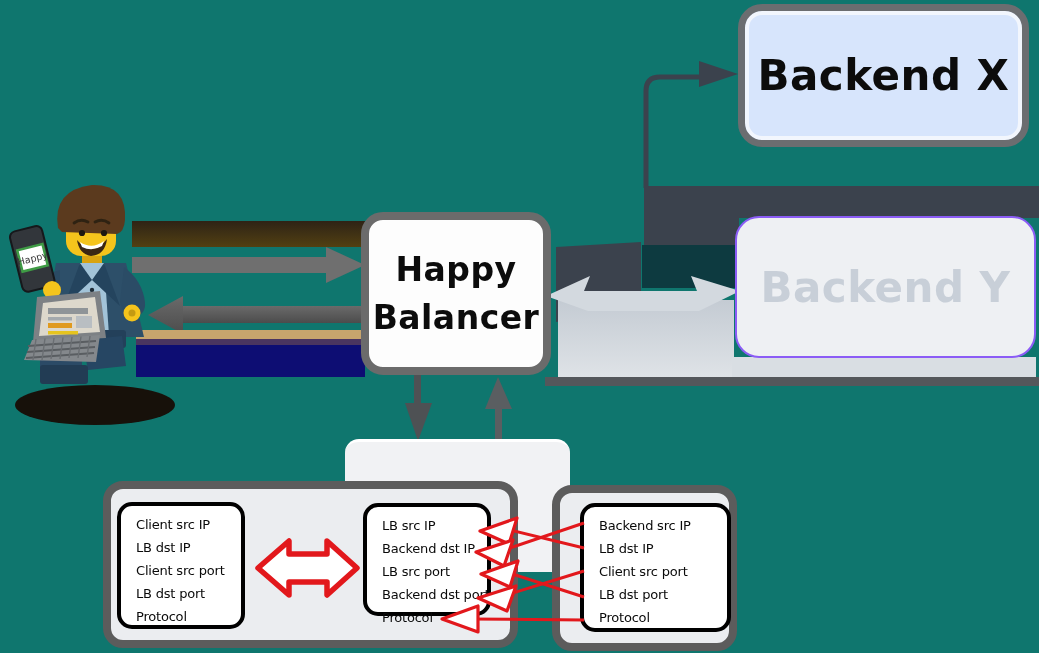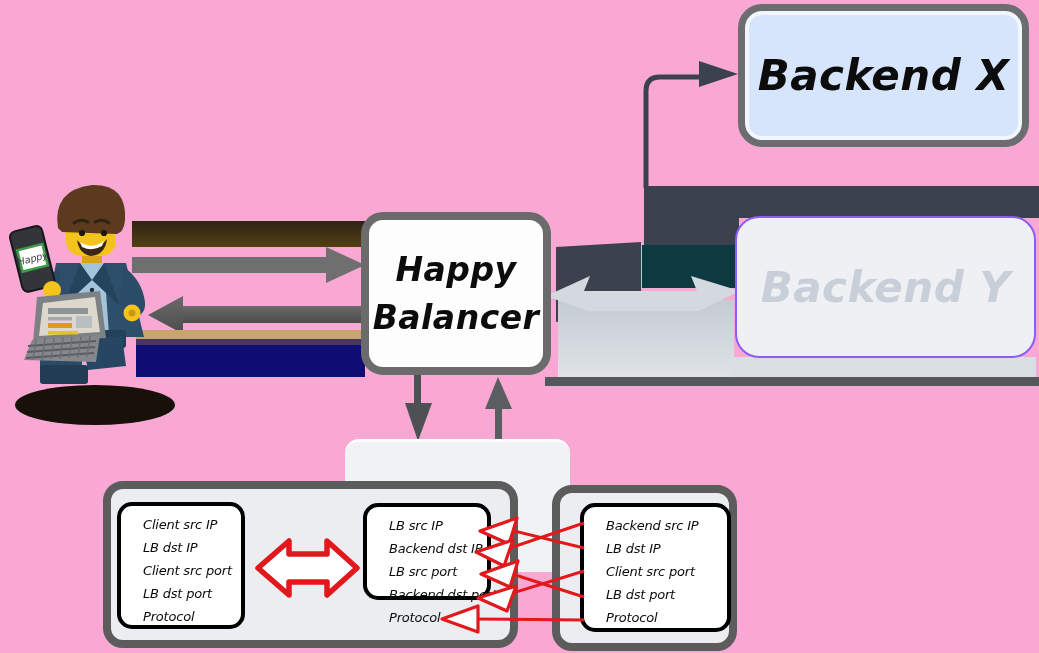--- a/index.html
+++ b/index.html
@@ -1,17 +1,17 @@
 <!DOCTYPE html>
 <html><head>
 <meta charset="utf-8">
 <style>
   * { box-sizing: border-box; margin: 0; padding: 0; }
   body { background: #000; font-family: "DejaVu Sans", sans-serif; }
-  .stage { position: relative; width: 1039px; height: 653px; background: #f9a8d4; overflow: hidden; font-style: italic; }
+  .stage { position: relative; width: 1039px; height: 653px; background: #0f766e; overflow: hidden; }
   .stage svg.layer { position: absolute; left: 0; top: 0; pointer-events: none; }
 
   .bigbox { position: absolute; display: flex; align-items: center; justify-content: center;
             border-radius: 24px; font-weight: 600; letter-spacing: 0.5px; }
   .backend-x { left: 738px; top: 4px; width: 291px; height: 143px;
                background: #d7e5fc; border: 7px solid #6b6d70;
                box-shadow: inset 0 0 0 4px #f2f6fd; font-size: 42px; color: #0c0c0c; }
   .backend-y { left: 735px; top: 216px; width: 301px; height: 142px;
                background: #eef0f3; border: 2px solid #8b5cf6; font-size: 42px; color: #c8cfd8; }
   .lb-box    { left: 361px; top: 212px; width: 190px; height: 163px;
@@ -19,23 +19,23 @@
                font-size: 33px; color: #0c0c0c; text-align: center; line-height: 1.45; font-weight: 600; }
 
   .behind-box { position: absolute; left: 345px; top: 439px; width: 225px; height: 133px;
                 background: #f1f2f4; border-radius: 14px; border-top: 3px solid #ffffff; }
 
   .tuple-container { position: absolute; background: #ebedf0; border: 8px solid #5c5c5c; border-radius: 20px; }
   .tc-left  { left: 103px; top: 481px; width: 415px; height: 167px; }
   .tc-right { left: 552px; top: 485px; width: 185px; height: 166px; }
 
   .tuple-box { position: absolute; background: #ffffff; border: 4.5px solid #000;
-               border-radius: 15px; padding: 7px 0 0 22px; }
+               border-radius: 15px; padding: 7px 0 0 15px; }
   .tb-1 { left: 117px; top: 502px; width: 128px; height: 127px; }
-  .tb-2 { left: 363px; top: 503px; width: 128px; height: 97px; }
+  .tb-2 { left: 363px; top: 503px; width: 128px; height: 113px; }
   .tb-3 { left: 580px; top: 503px; width: 151px; height: 129px; }
   .tuple-box .row { font-size: 13px; letter-spacing: -0.2px; line-height: 23px;
                     color: #0a0a0a; white-space: nowrap; font-weight: 500; }
 </style>
 </head>
 <body>
 
 <div class="stage">
 
   <svg class="layer" width="1039" height="653" viewBox="0 0 1039 653">

